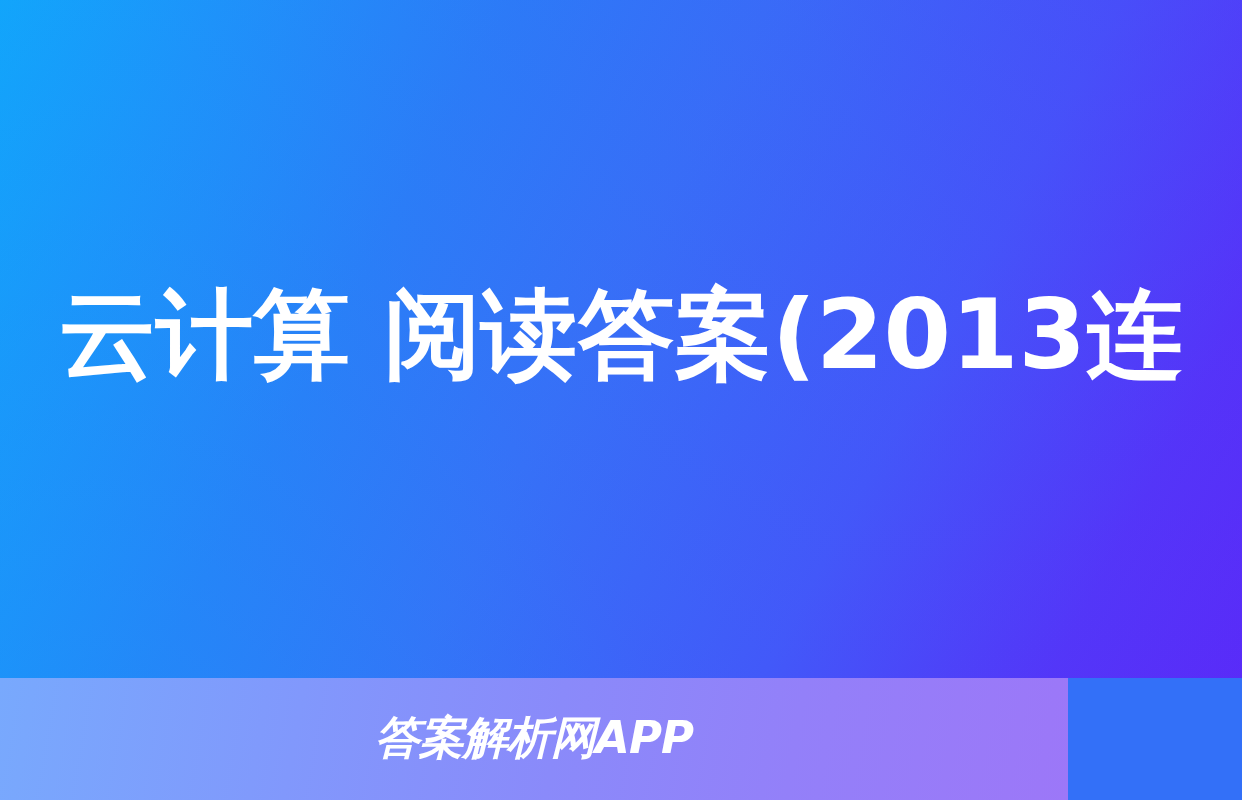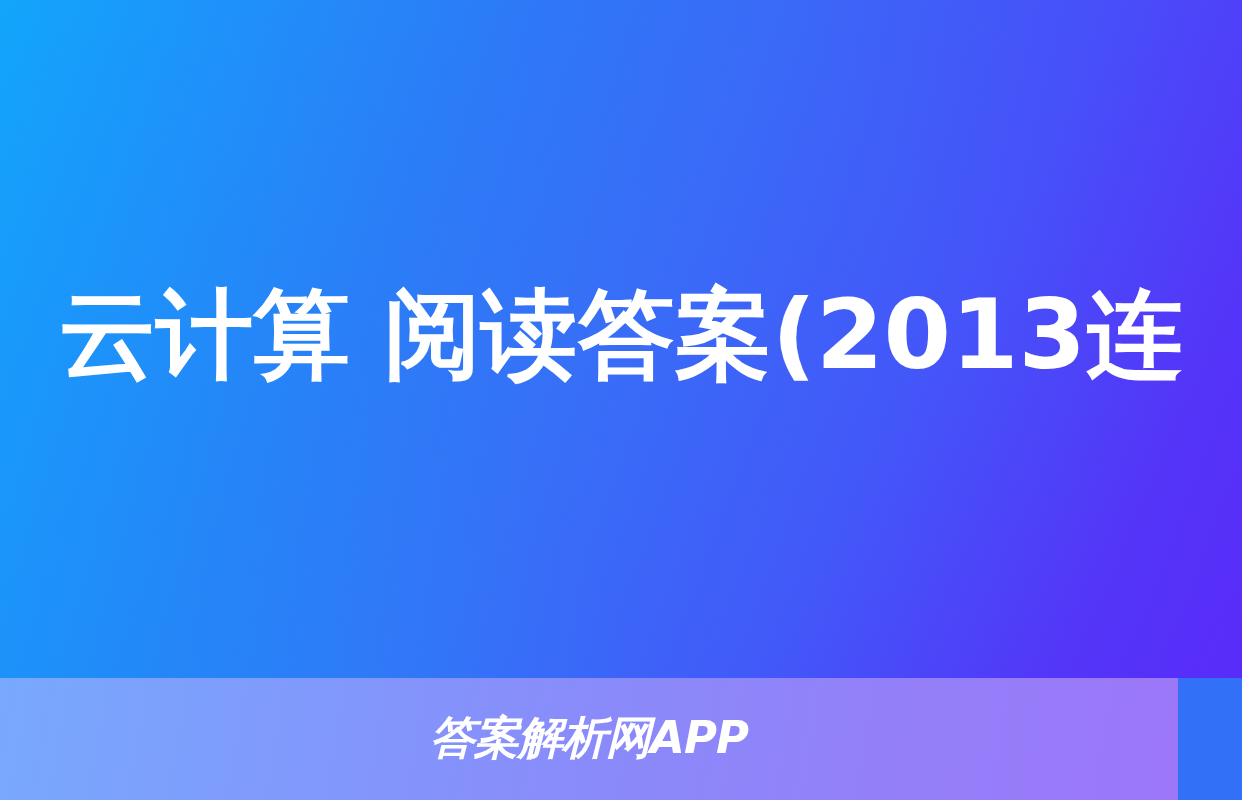--- a/index.html
+++ b/index.html
@@ -77,21 +77,21 @@
     text-align: center;
     font-family: "DejaVu Sans", "Liberation Sans", sans-serif;
     transform: scaleX(1.0);
   }
 
   
   .footer {
     position: absolute;
     left: 0;
     top: 678px;
-    width: 1178px;
+    width: 1068px;
     height: 122px;
     background-image:
       linear-gradient(100deg,
         #78A9FD 0%,
         #8198FC 28%,
         #8A8AFA 52%,
         #9380F9 74%,
         #9C77F8 100%);
     display: flex;
     align-items: center;

